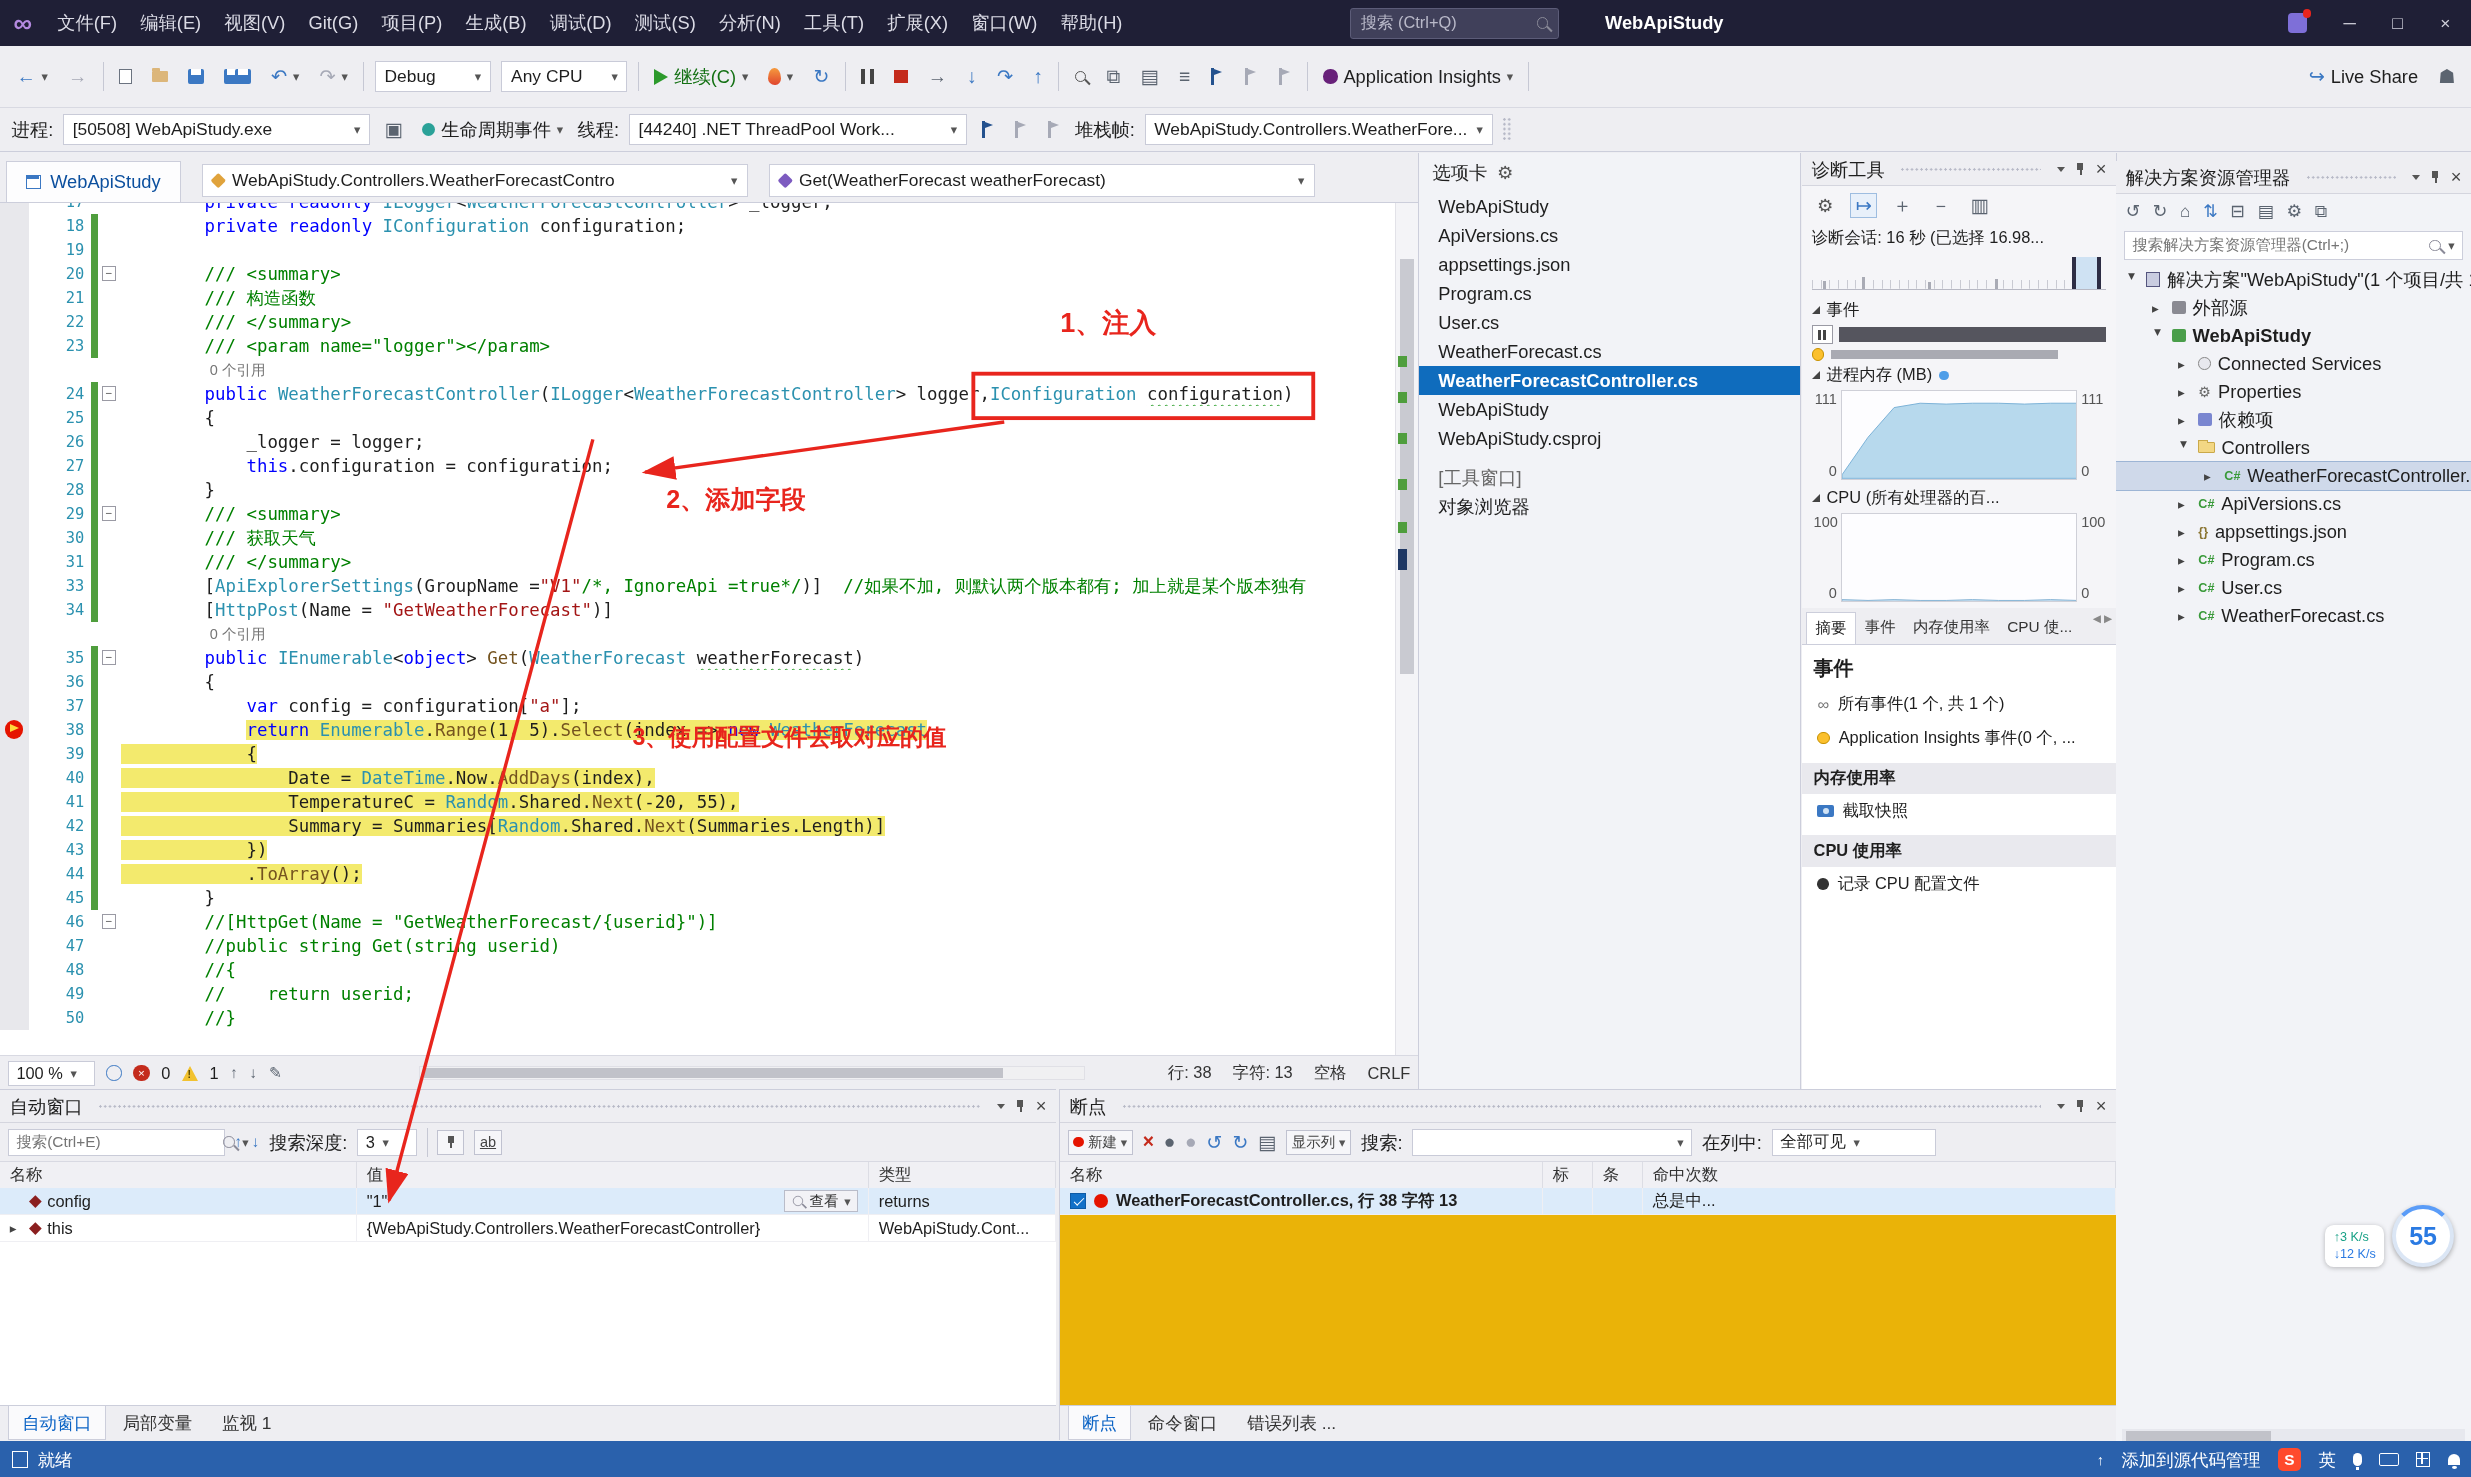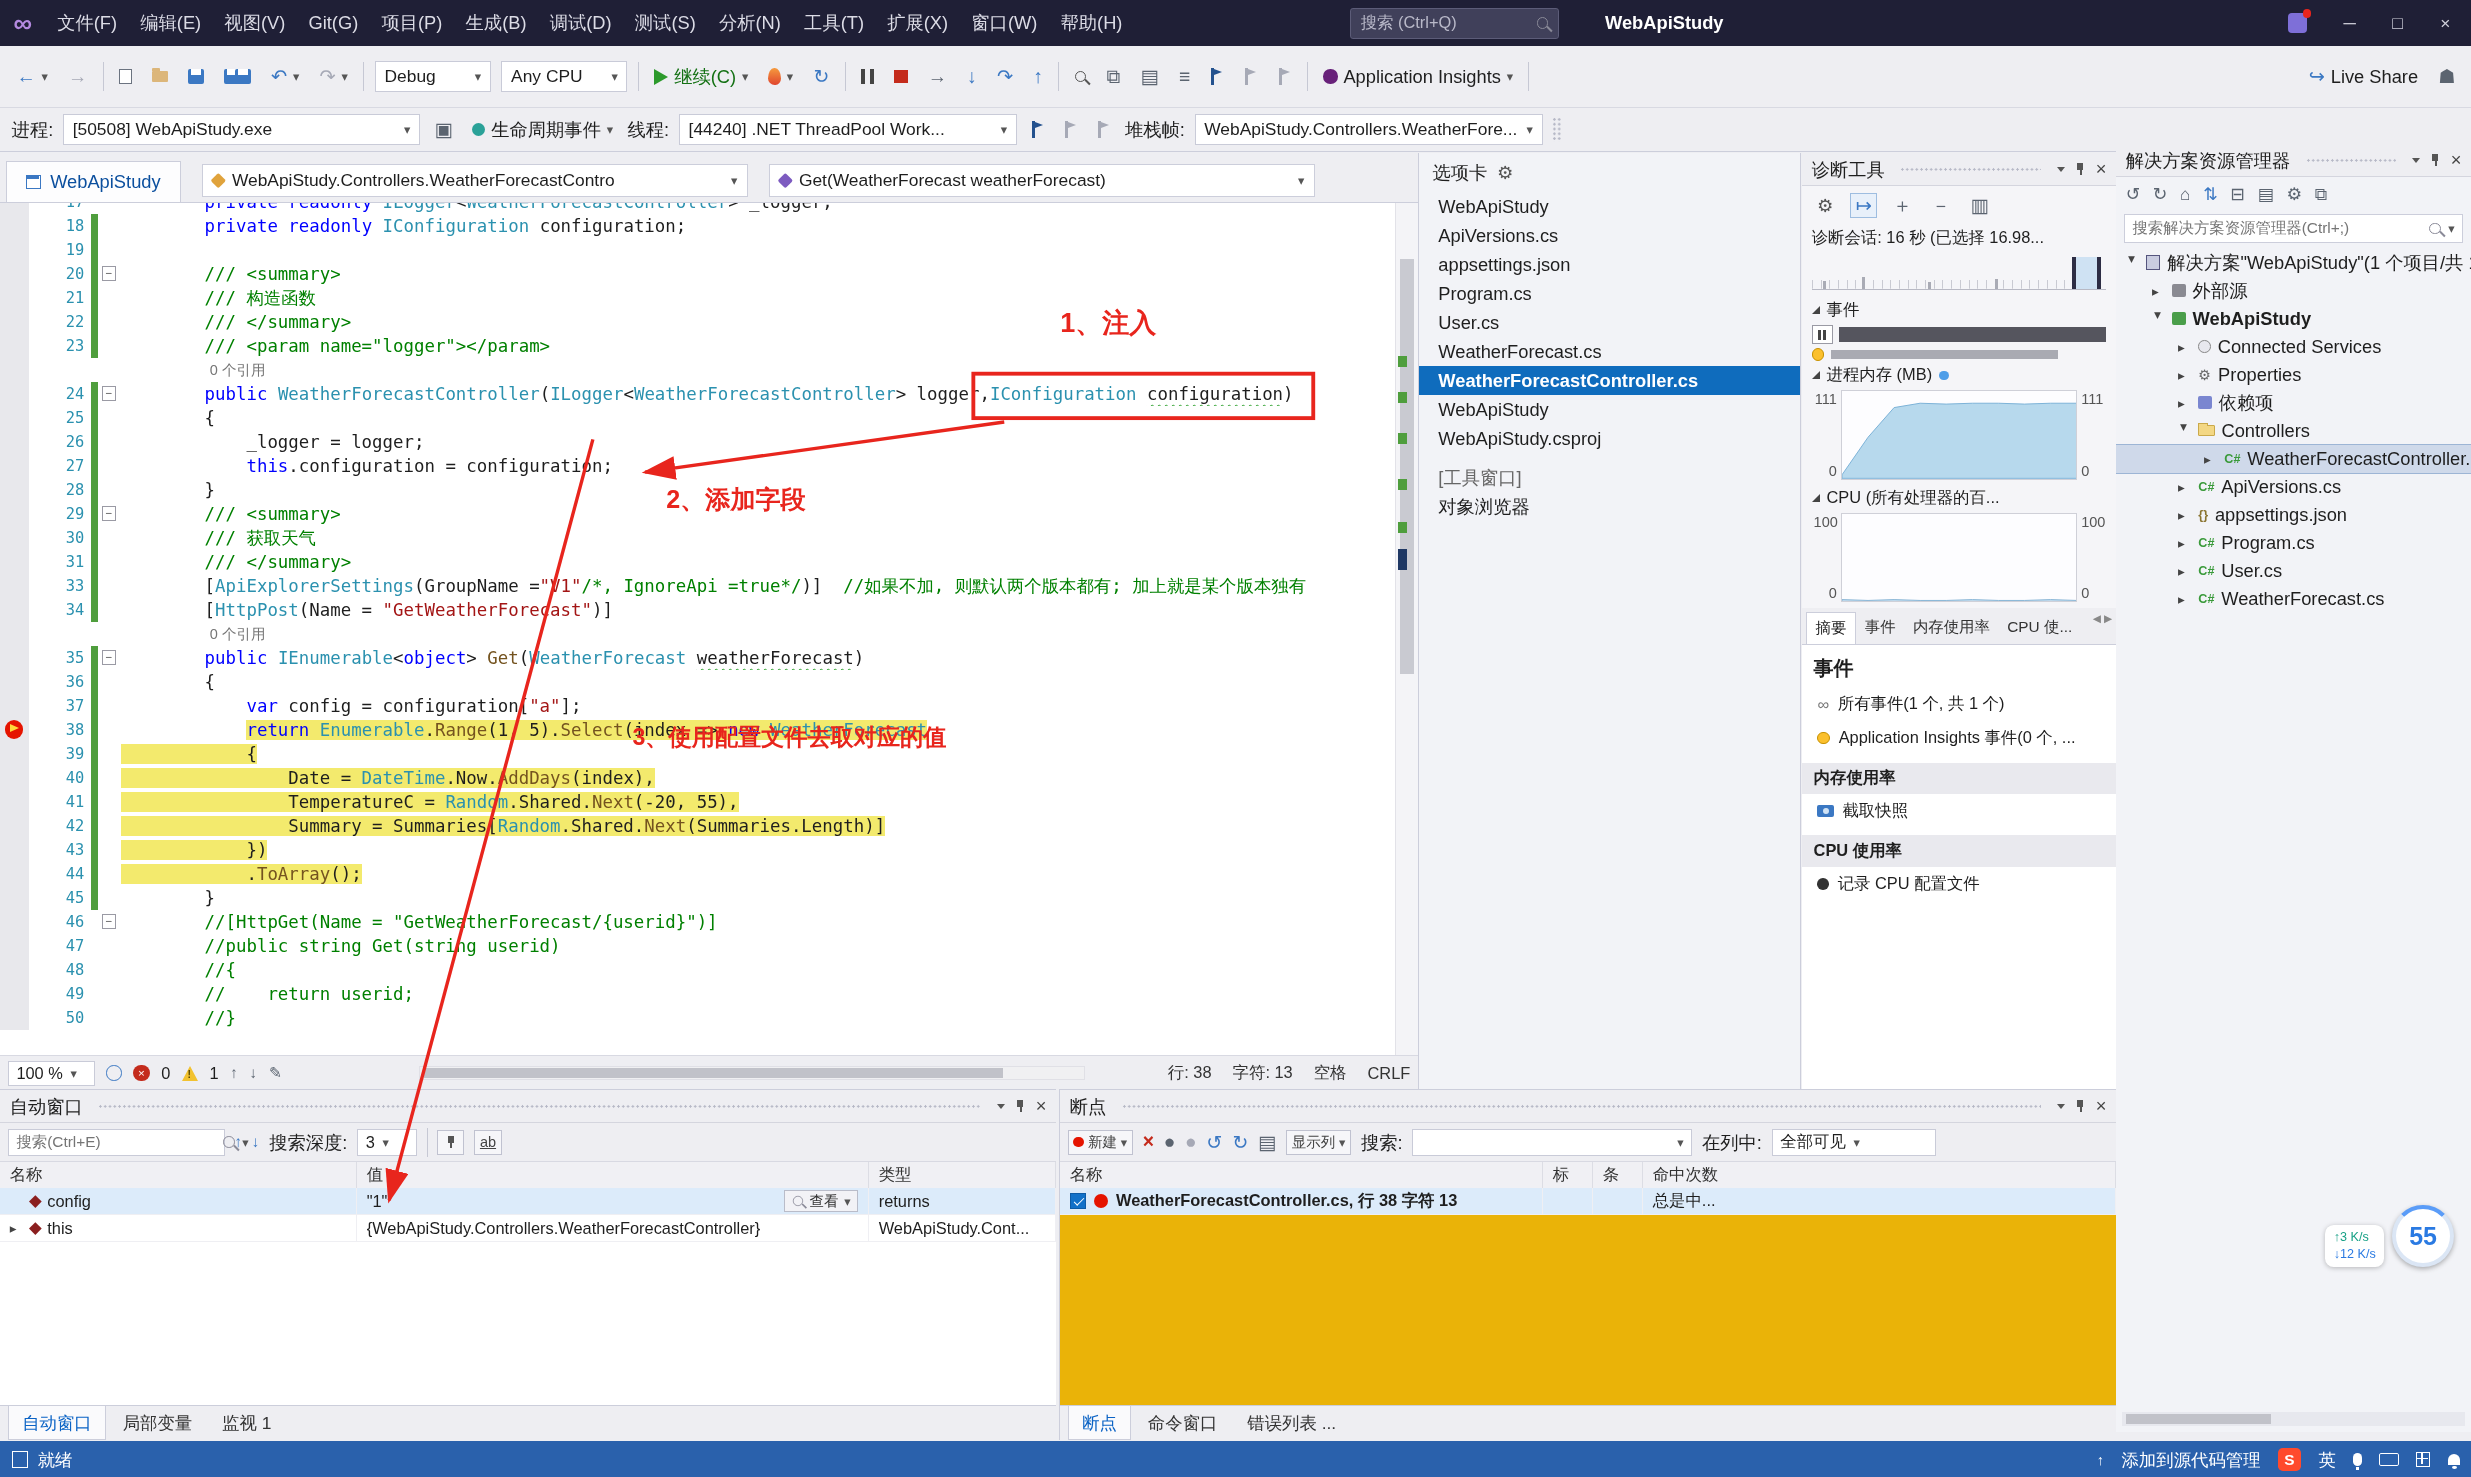--- a/index.html
+++ b/index.html
@@ -154,21 +154,21 @@
   .dtabs .btab{font-size:15.4px;padding:4.8px 8.7px;white-space:nowrap;}
   .dtabs .btab.active{background:#fff;border:1px solid #cccedb;border-bottom:none;color:#1e1e1e;}
   .dtab-arrows{margin-left:auto;color:#888;font-size:10.6px;display:flex;gap:3.9px;padding-bottom:7.7px;}
   .diag-content{flex:1;background:#fff;overflow:hidden;}
   .dheading{font-size:20px;font-weight:bold;padding:9.7px 11.6px 5.8px;}
   .drow{display:flex;align-items:center;gap:8.7px;padding:5.8px 15.4px;font-size:16.4px;white-space:nowrap;overflow:hidden;}
   .dband{background:#e9e9ee;font-weight:bold;padding:4.8px 11.6px;margin-top:7.7px;font-size:16.4px;}
   .i-linkevt{color:#777;font-size:16.4px;}
 
   
-  .sol{position:absolute;left:2116px;top:144px;width:355px;height:1288px;background:#f2f3f7;display:flex;flex-direction:column;}
+  .sol{position:absolute;left:2116px;top:161px;width:355px;height:1288px;background:#f2f3f7;display:flex;flex-direction:column;}
   .sol-toolbar{height:35px;display:flex;align-items:center;gap:12.6px;padding:0 9.7px;color:#5b6470;font-size:17.4px;}
   .sol-search{margin:1.9px 7.7px 5.8px;height:29px;background:#fff;border:1px solid #cccedb;display:flex;align-items:center;padding:0 7.7px;gap:7.7px;}
   .sol-search input{flex:1;border:none;outline:none;font-size:15.4px;color:#444;font-family:inherit;background:transparent;}
   .sol-tree{flex:1;overflow:hidden;}
   .tree-row{display:flex;align-items:center;gap:6.8px;height:28px;white-space:nowrap;overflow:hidden;padding-right:3.9px;}
   .tree-row.sel{background:#cfd9ea;outline:1px solid #9db5d5;}
   .tcaret{color:#444;font-size:13.5px;width:13.5px;flex:none;display:inline-block;}
   .tcaret.exp{transform:rotate(90deg);}
   .tcaret.hide{visibility:hidden;}
   .tlabel.b{font-weight:bold;}
@@ -372,21 +372,21 @@
         <span class="glyph blue">↪</span>
         <span>Live Share</span>
       </span>
     <span class="tbtn">
         <span class="glyph">☗</span>
       </span>
   </div>
 
   <div class="toolbar2">
     <span class="lbl">进程:</span>
-    <span class="combo" style="width:357px">
+    <span class="combo" style="width:307px">
         <span>[50508] WebApiStudy.exe</span>
         <span class="cx">▾</span>
       </span>
     <span class="tbtn">
         <span class="glyph">▣</span>
       </span>
     <span class="tbtn">
       <span class="i-lifec"></span>
       <span>生命周期事件</span>
         <span class="cx">▾</span>

